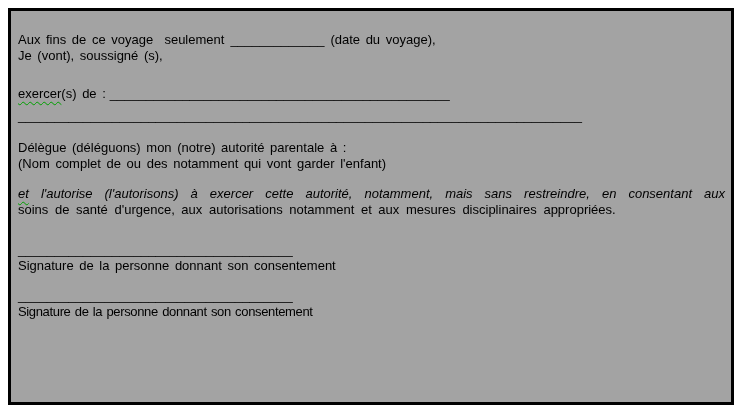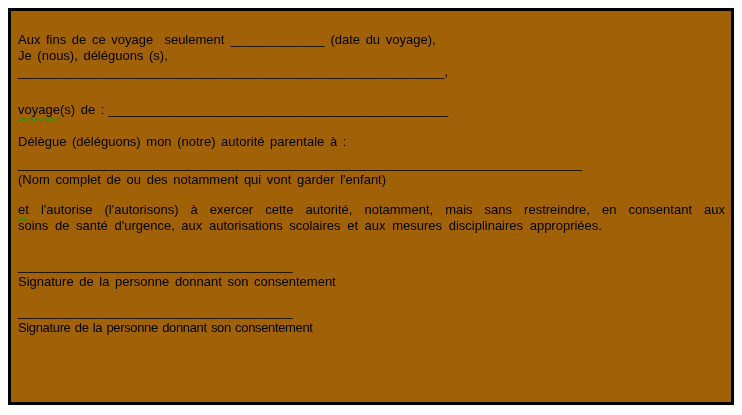--- a/index.html
+++ b/index.html
@@ -10,33 +10,34 @@
     font-size: 13px;
     color: #000000;
     overflow: hidden;
     position: relative;
   }
   .frame {
     position: absolute;
     left: 8px; top: 8px;
     width: 726px; height: 397px;
     border: 3px solid #000000;
-    background: #a16207;
+    background: #a3a3a3;
     padding: 21px 6px 0 7px;
   }
   .line {
     line-height: 16px;
     white-space: pre;
     word-spacing: 2px;
   }
   .para-line1 {
     line-height: 16px;
     text-align: justify;
     text-align-last: justify;
     white-space: normal;
+    font-style: italic;
   }
   .para-line2 {
     line-height: 16px;
     white-space: normal;
     word-spacing: 3px;
   }
   .sq {
     text-decoration-line: underline;
     text-decoration-style: wavy;
     text-decoration-color: #00a000;
@@ -55,37 +56,36 @@
   .indent-child { padding-left: 106px; }
   .condensed { letter-spacing: -0.35px; word-spacing: 1px; }
 </style>
 </head>
 <body>
 
 <div class="frame">
 
   <div class="line"><span>Aux fins de ce voyage  seulement</span><span class="blank gap6 mr6">_____________</span><span>(date du voyage),</span></div>
 
-  <div class="line">Je (nous), déléguons (s),</div>
-
-  <div class="line"><span class="blank">___________________________________________________________</span><span>,</span></div>
+  <div class="line">Je (vont), soussigné (s),</div>
 
 
-  <div class="line mt22"><span class="sq">voyage</span><span>(s) de :</span><span class="blank gap8">_______________________________________________</span></div>
+
+  <div class="line mt22"><span class="sq">exercer</span><span>(s) de :</span><span class="blank gap8">_______________________________________________</span></div>
 
 
+  <div class="line mt6"><span class="blank">______________________________________________________________________________</span></div>
+
   <div class="line mt16">Délègue (déléguons) mon (notre) autorité parentale à :</div>
-
-  <div class="line mt6"><span class="blank">______________________________________________________________________________</span></div>
 
   <div class="line">(Nom complet de ou des notamment qui vont garder l'enfant)</div>
 
   <div class="para-line1 mt14"><span class="sq">et</span><span> l'autorise (l'autorisons) à exercer cette autorité, notamment, mais sans restreindre, en consentant aux</span></div>
 
-  <div class="para-line2">soins de santé d'urgence, aux autorisations scolaires et aux mesures disciplinaires appropriées.</div>
+  <div class="para-line2">soins de santé d'urgence, aux autorisations notamment et aux mesures disciplinaires appropriées.</div>
 
   <div class="line mt24"><span class="blank">______________________________________</span></div>
 
   <div class="line">Signature de la personne donnant son consentement</div>
 
   <div class="line mt14"><span class="blank">______________________________________</span></div>
 
   <div class="line condensed">Signature de la personne donnant son consentement</div>
 
 </div>

